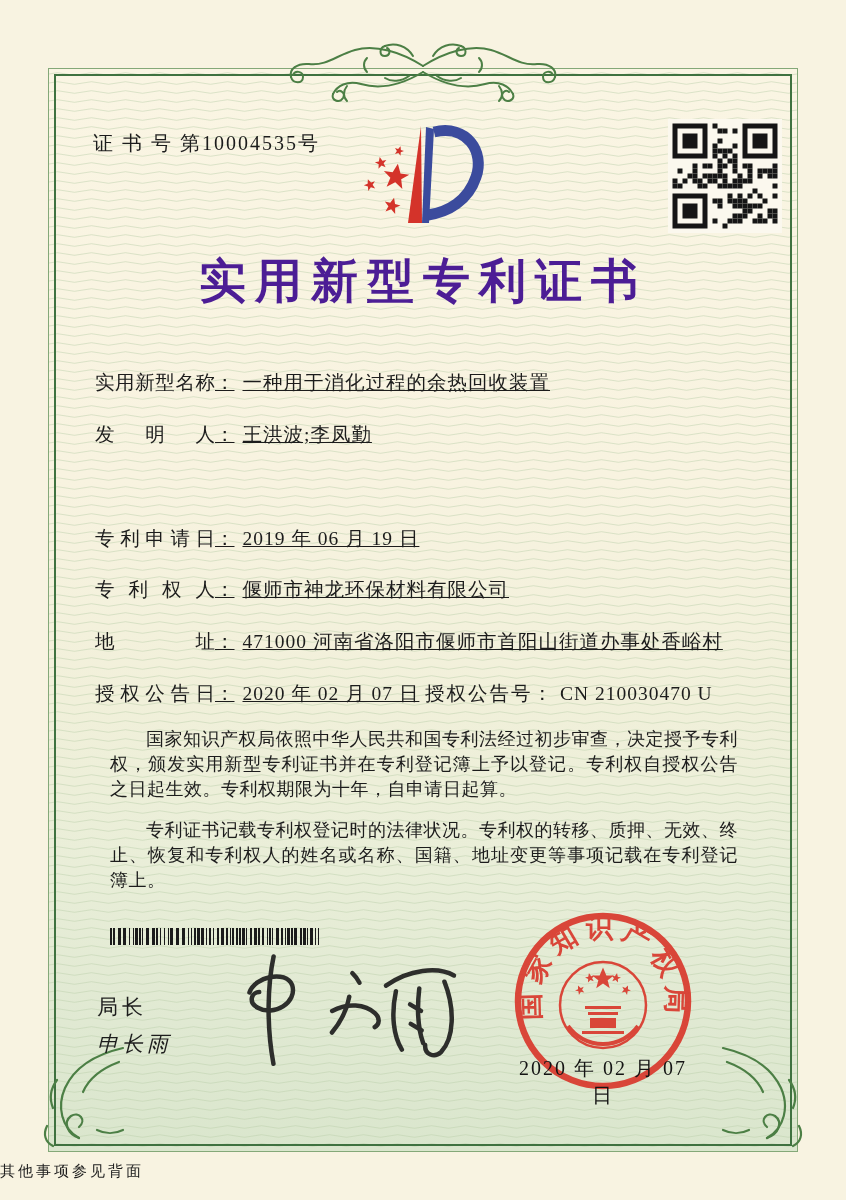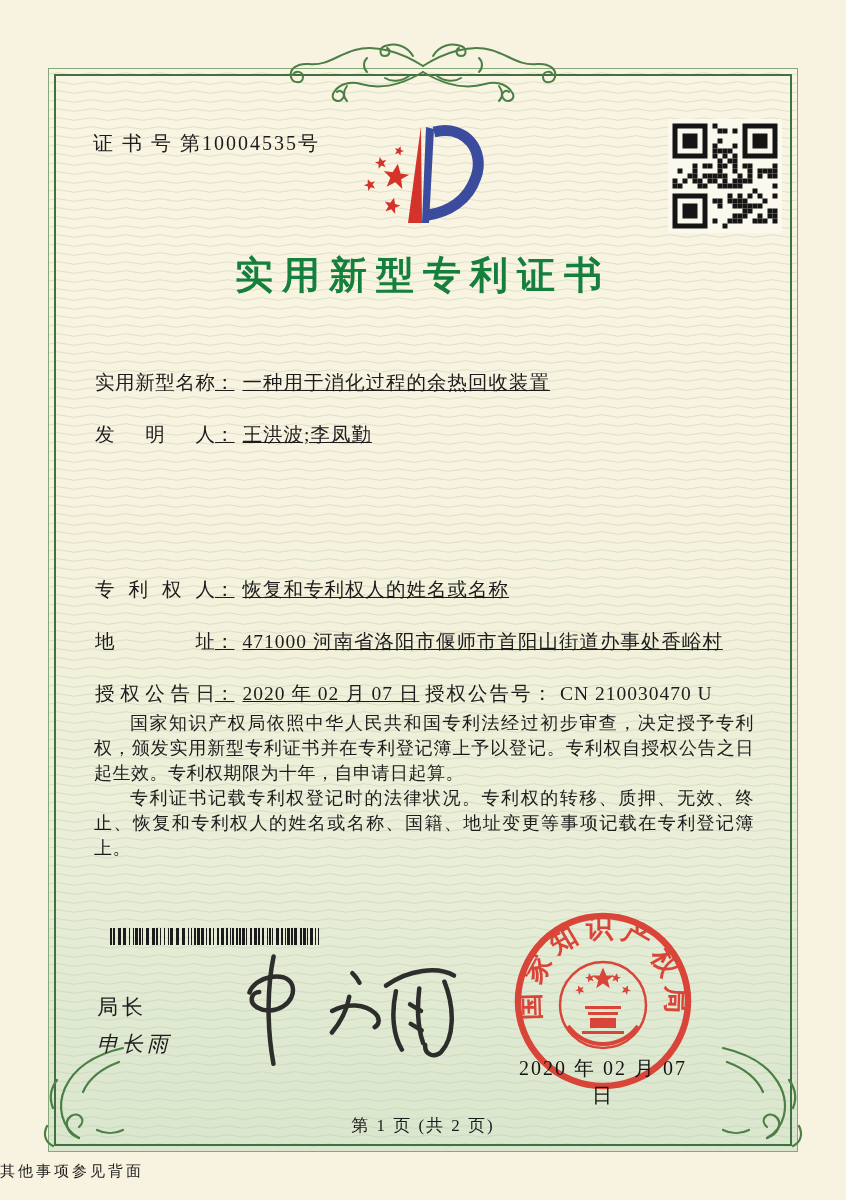--- a/index.html
+++ b/index.html
@@ -17,29 +17,29 @@
   .frame-outer{position:absolute;left:48px;top:68px;width:748px;height:1082px;border:1px solid #84a878;}
   .frame-inner{position:absolute;left:54px;top:74px;width:734px;height:1068px;border:2px solid #3f7240;}
   .topflo{position:absolute;left:263px;top:36px;width:320px;height:72px;}
   .cornflo{position:absolute;width:110px;height:112px;}
   .cornflo.left{left:27px;top:1040px;}
   .cornflo.right{left:709px;top:1040px;transform:scaleX(-1);}
   .certno{position:absolute;left:93px;top:130px;font-size:20px;letter-spacing:2px;white-space:nowrap;}
   .logo{position:absolute;left:355px;top:116px;width:150px;height:118px;}
   .qrbox{position:absolute;left:668px;top:119px;width:114px;height:114px;background:#fbf8ee;}
   .title{position:absolute;left:0;right:0;top:250px;text-align:center;
-         font-size:38px;font-weight:700;letter-spacing:9px;color:#15803d;white-space:nowrap;}
+         font-size:47px;font-weight:700;letter-spacing:9px;color:#4c1d95;white-space:nowrap;}
   .row{position:absolute;left:95px;font-size:19.5px;white-space:nowrap;text-decoration:underline;}
   .flabel{display:inline-block;width:120px;text-align:justify;text-align-last:justify;}
   .fvalue{margin-left:8px;letter-spacing:1px;}
   .pair2{position:absolute;left:330px;top:0;}
   .plabel{letter-spacing:2px;}
   .bodytext{position:absolute;left:94px;top:711px;width:660px;font-size:18px;line-height:25px;
             text-align:justify;letter-spacing:.5px;}
-  .bodytext p{margin:0;text-indent:2em;}
+  .bodytext p{margin:16px;text-indent:2em;}
   .barcode{position:absolute;left:108px;top:928px;}
   .role{position:absolute;left:97px;top:993px;font-size:21px;letter-spacing:4px;
         font-family:"Liberation Sans","DejaVu Sans",sans-serif;}
   .signername{position:absolute;left:97px;top:1030px;font-size:21px;letter-spacing:4px;
         font-family:"Liberation Sans","DejaVu Sans",sans-serif;font-style:italic;}
   .signature{position:absolute;left:238px;top:944px;width:225px;height:122px;transform:rotate(-2deg);}
   .seal{position:absolute;left:508px;top:906px;width:190px;height:190px;opacity:.93;}
   .sealdate{position:absolute;left:508px;top:1055px;width:190px;text-align:center;
             font-size:20px;letter-spacing:2px;color:#141414;}
   .pagelabel{position:absolute;left:0;right:0;top:1114px;text-align:center;font-size:17px;letter-spacing:2px;}
@@ -240,22 +240,25 @@
   </div>
 
   <div class="title">实用新型专利证书</div>
 
   <div class="row" style="top:369px">
     <span class="flabel">实用新型名称</span><span>：</span><span class="fvalue">一种用于消化过程的余热回收装置</span>
   </div>
   <div class="row" style="top:421px">
     <span class="flabel">发明人</span><span>：</span><span class="fvalue">王洪波;李凤勤</span>
   </div>
+  <div class="row" style="top:525px">
+    <span class="flabel">专利申请日</span><span>：</span><span class="fvalue">2019 年 06 月 19 日</span>
+  </div>
   <div class="row" style="top:576px">
-    <span class="flabel">专利权人</span><span>：</span><span class="fvalue">恢复和专利权人的姓名或名称</span>
+    <span class="flabel">专利权人</span><span>：</span><span class="fvalue">偃师市神龙环保材料有限公司</span>
   </div>
   <div class="row" style="top:628px">
     <span class="flabel">地址</span><span>：</span><span class="fvalue">471000 河南省洛阳市偃师市首阳山街道办事处香峪村</span>
   </div>
   <div class="row" style="top:680px">
     <span class="flabel">授权公告日</span><span>：</span><span class="fvalue">2020 年 02 月 07 日</span>
     <span class="pair2"><span class="plabel">授权公告号</span><span>：</span><span class="fvalue">CN 210030470 U</span></span>
   </div>
 
   <div class="bodytext">
@@ -358,17 +361,16 @@
         <use href="#st" transform="translate(118 84) scale(0.5) rotate(24)"></use>
         <rect x="77" y="100" width="36" height="3"></rect>
         <rect x="80" y="106" width="30" height="3"></rect>
         <rect x="82" y="112" width="26" height="10"></rect>
         <rect x="74" y="125" width="42" height="3"></rect>
       </g>
     </g>
   </svg>
   <div class="sealdate">2020 年 02 月 07 日</div>
 
-  <div class="pagelabel">第 1 页 (共 2 页)</div>
   <div class="backnote">其他事项参见背面</div>
 
 </div>
 </div>
 
 </body></html>

